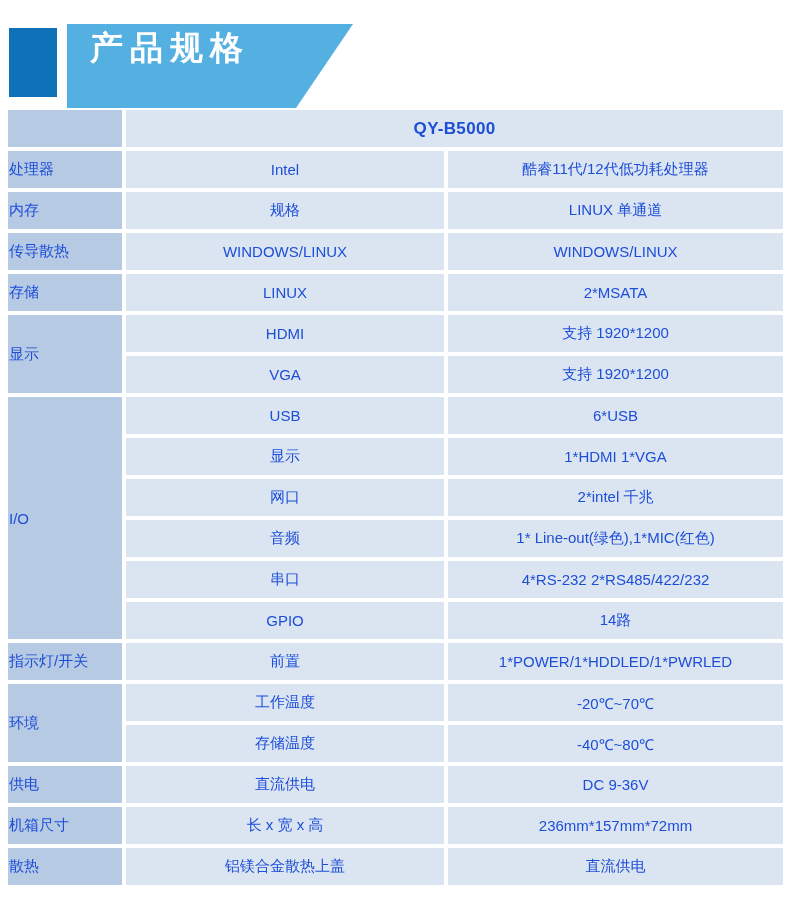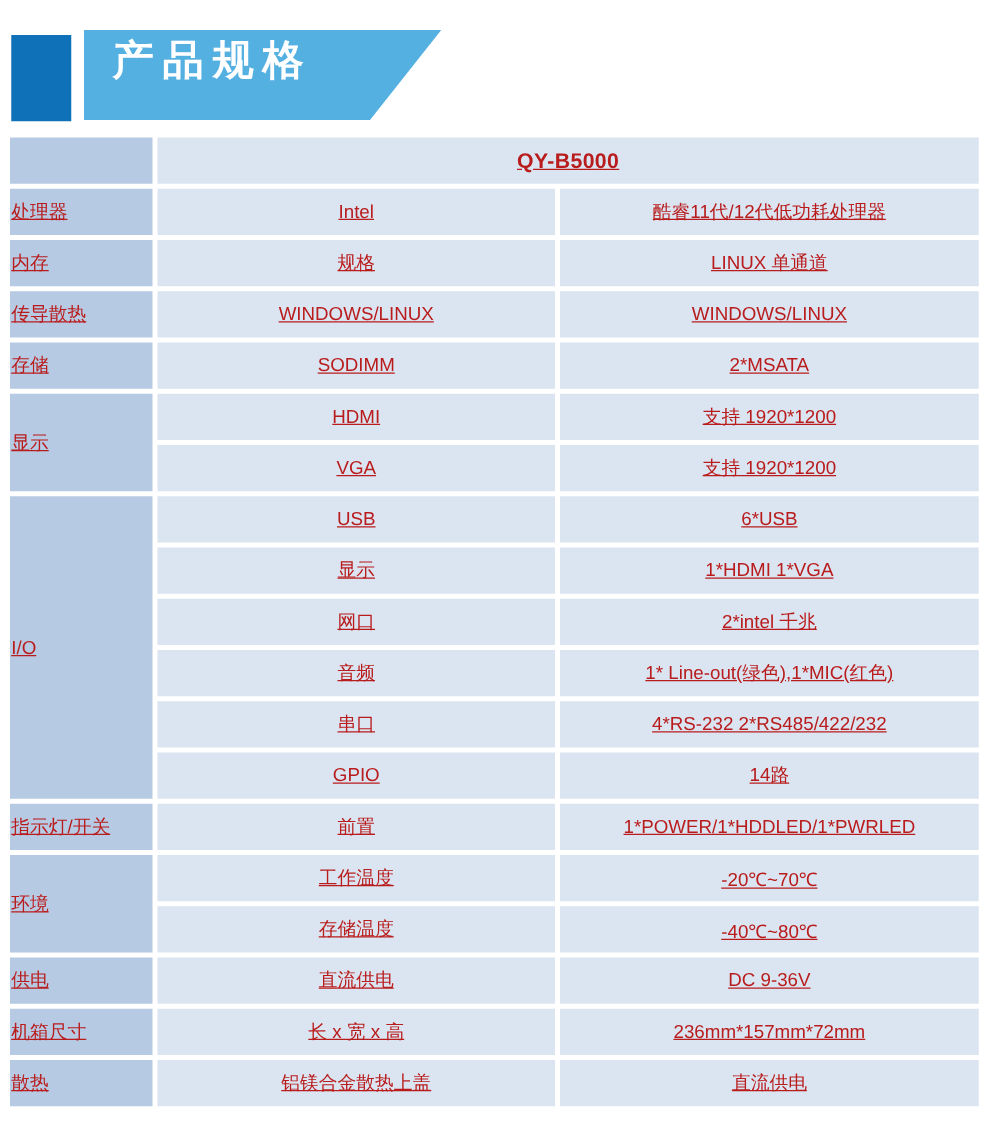--- a/index.html
+++ b/index.html
@@ -13,21 +13,21 @@
   }
 
   
   .accent-square {
     position:absolute; left:9px; top:28px;
     width:48px; height:69px;
     background:var(--accent-dark,#0f72b8);
   }
   .banner {
     position:absolute; left:67px; top:24px;
-    width:286px; height:72px;
+    width:286px; height:84px;
     background:var(--accent-light,#55b0e2);
     clip-path:polygon(0 0, 100% 0, calc(100% - 57px) 100%, 0 100%);
     color:#ffffff;
     padding:5px 0 0 23px;
   }
   .banner-title {
     font-size:33px;
     font-weight:bold;
     letter-spacing:7px;
     line-height:38px;
@@ -46,26 +46,25 @@
     position:absolute; left:4px; top:106px;
     border-collapse:separate;
     border-spacing:4px;
     table-layout:fixed;
     width:783px;
   }
   table.spec td {
     height:37px;
     background:var(--cell-light,#dbe5f1);
     font-size:15px;
-    color:#b91c1c;
+    color:#1d4ed8;
     text-align:center;
     vertical-align:middle;
     overflow:hidden;
     white-space:nowrap;
-    text-decoration:underline;
   }
   table.spec td.cat {
     background:var(--cell-dark,#b7cae3);
     text-align:left;
     padding-left:1px;
   }
   table.spec td.model {
     font-weight:bold;
     font-size:17px;
     letter-spacing:0.3px;
@@ -100,21 +99,21 @@
         <td>规格</td>
         <td>LINUX 单通道</td>
       </tr>
       <tr>
         <td class="cat" rowspan="1">传导散热</td>
         <td>WINDOWS/LINUX</td>
         <td>WINDOWS/LINUX</td>
       </tr>
       <tr>
         <td class="cat" rowspan="1">存储</td>
-        <td>SODIMM</td>
+        <td>LINUX</td>
         <td>2*MSATA</td>
       </tr>
       <tr>
         <td class="cat" rowspan="2">显示</td>
         <td>HDMI</td>
         <td>支持 1920*1200</td>
       </tr>
       <tr>
         <td>VGA</td>
         <td>支持 1920*1200</td>

